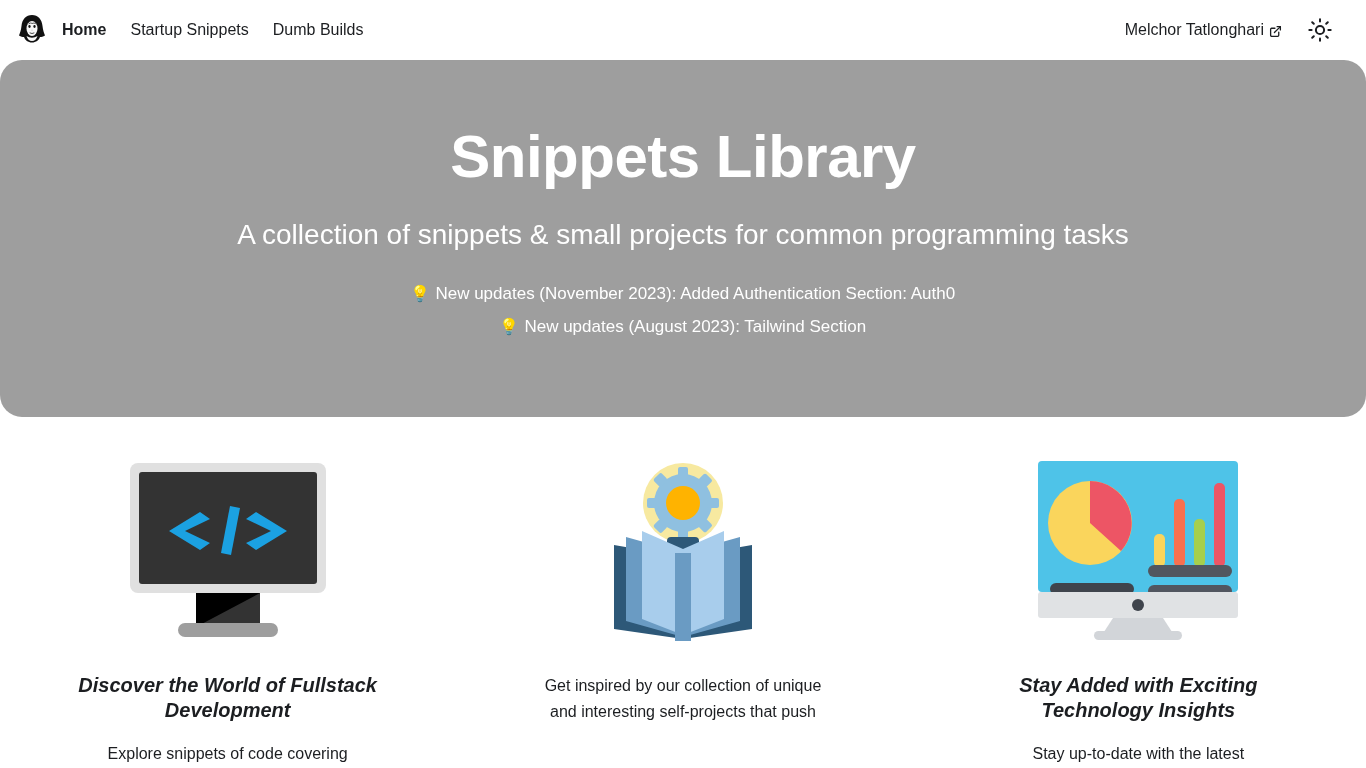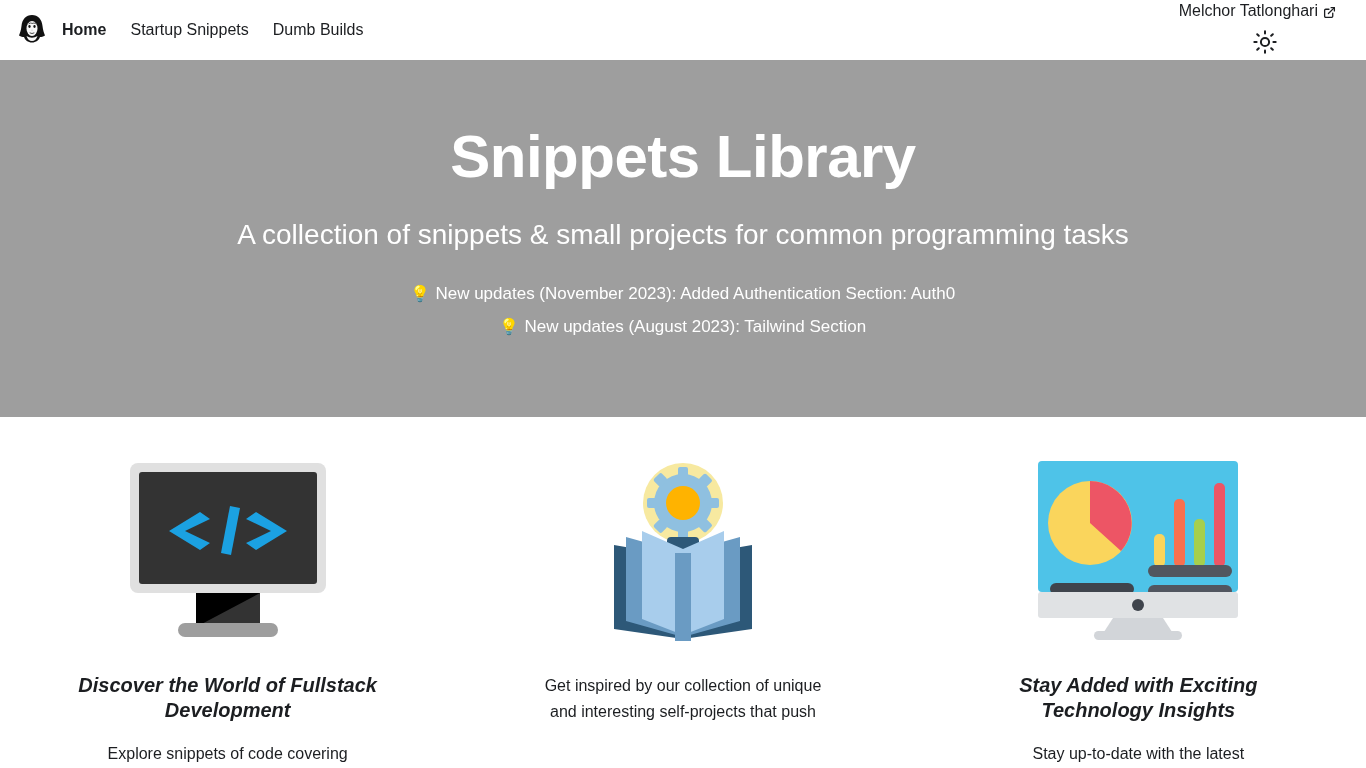--- a/index.html
+++ b/index.html
@@ -40,24 +40,22 @@
     color: #1c1e21;
     text-decoration: none;
     padding: 4px 12px;
     white-space: nowrap;
     cursor: pointer;
   }
   .nav-link.active { font-weight: bold; padding-left: 0; }
   .nav-right {
     margin-left: auto;
     display: flex;
-    align-items: center;
     gap: 6px;
     padding-right: 14px;
-    flex-direction: column;
   }
   .nav-extlink {
     font-size: 16px;
     color: #1c1e21;
     text-decoration: none;
     display: flex;
     align-items: center;
     gap: 5px;
     white-space: nowrap;
     cursor: pointer;
@@ -73,20 +71,21 @@
 
   
   .hero {
     background: #9e9e9e;
     height: 357px;
     width: 100%;
     padding: 64px 16px 0 16px;
     text-align: center;
     color: #ffffff;
     overflow: hidden;
+    border-radius: 22px;
   }
   .hero-title {
     font-size: 60px;
     line-height: 1.1;
     font-weight: bold;
     letter-spacing: -0.5px;
     margin-bottom: 28px;
   }
   .hero-subtitle {
     font-size: 28px;

